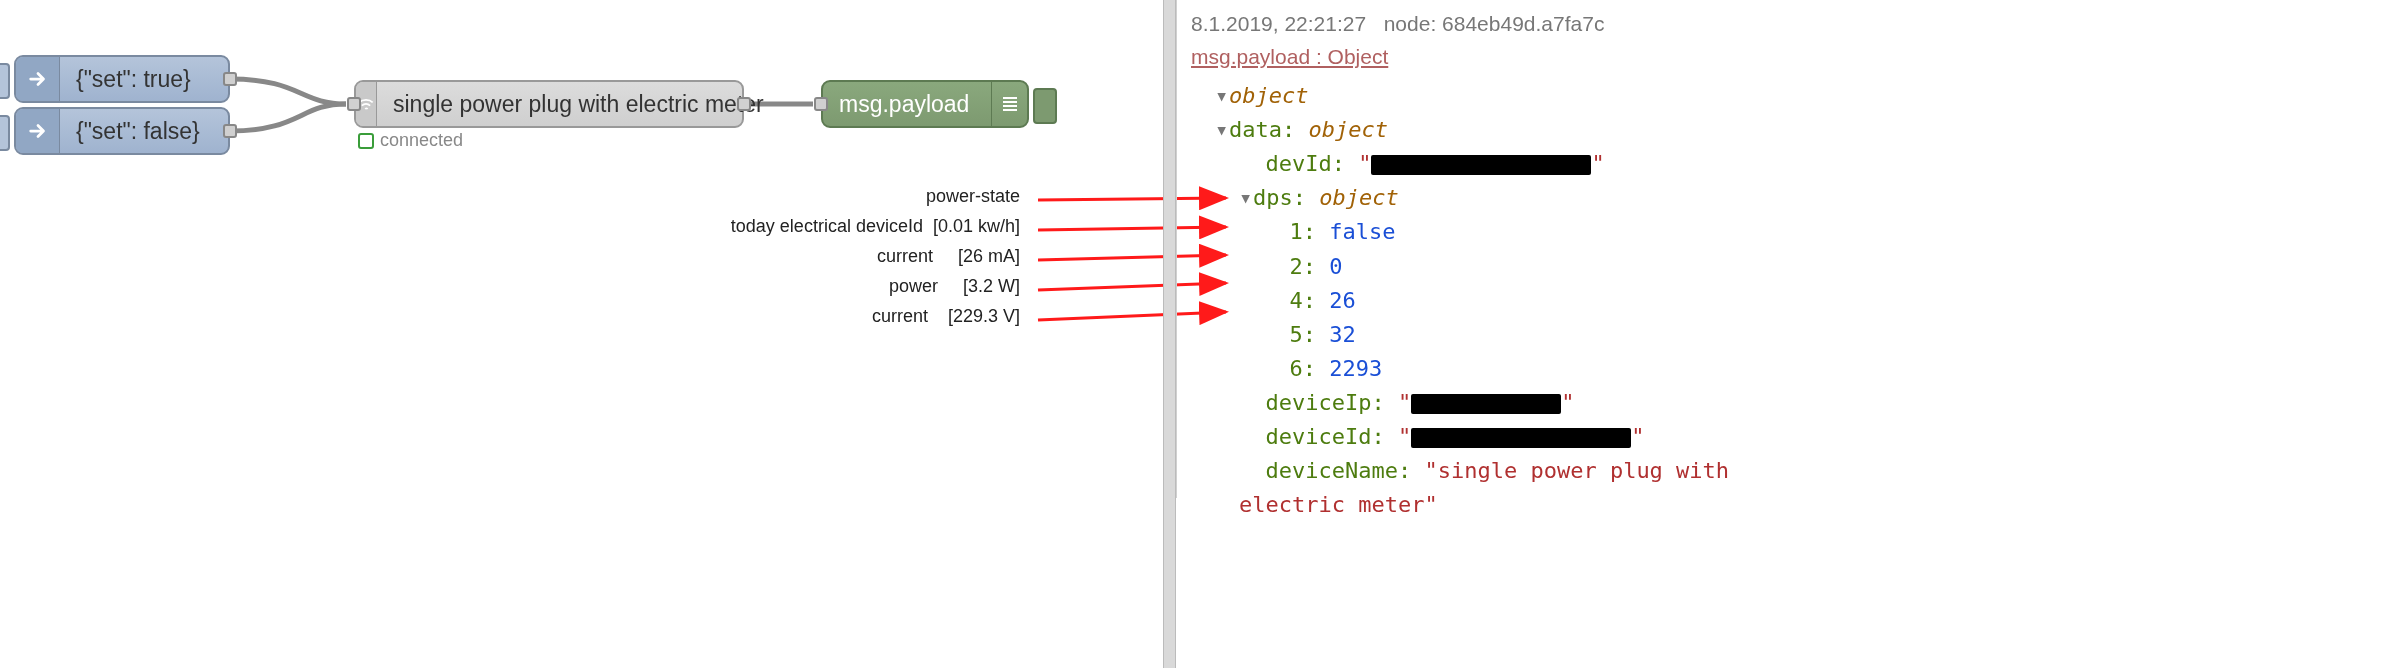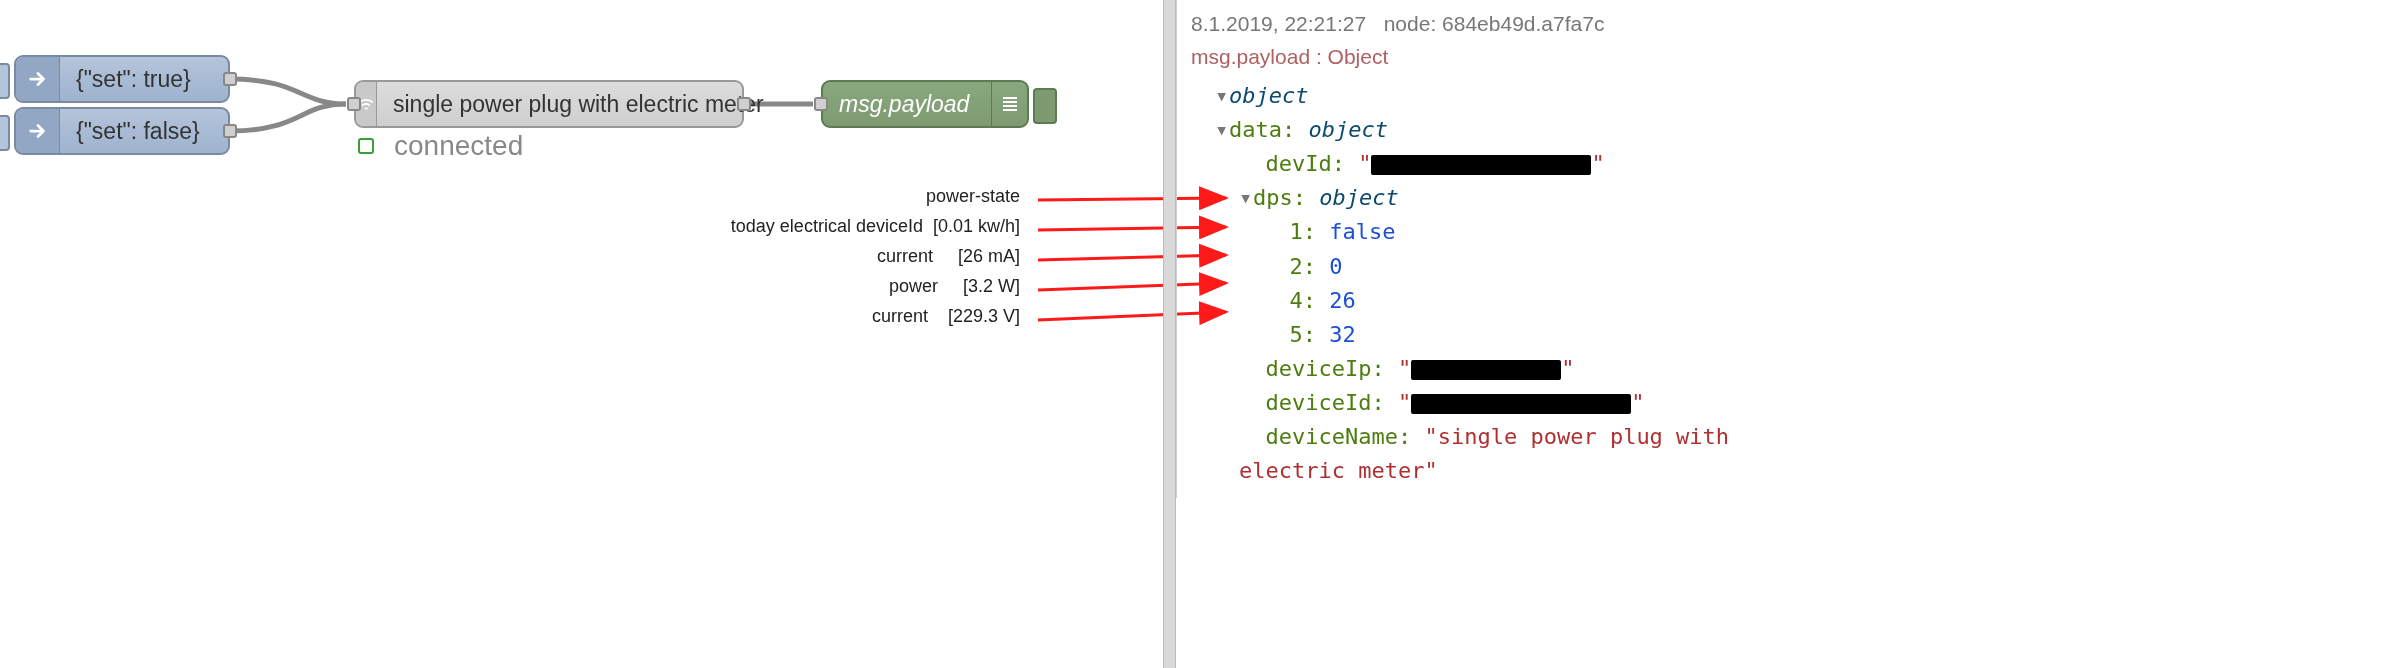--- a/index.html
+++ b/index.html
@@ -71,22 +71,22 @@
     width:40px;height:100%;
     background:#c9c9c9;
     border-right:1px solid #999;
     display:flex;align-items:center;justify-content:center;
     border-top-left-radius:7px;border-bottom-left-radius:7px;
   }
   .device .icon-part svg{width:20px;height:20px;stroke:#fff;fill:none;}
   .device-status {
     position:absolute;
     left: 358px; top: 130px;
-    font-size:28px; color:#888;
-    display:flex;align-items:center;gap:20px;
+    font-size:18px; color:#888;
+    display:flex;align-items:center;gap:6px;
   }
   .device-status .sq {
     width:16px;height:16px;border:2px solid #3a9d3a;border-radius:3px;
     background:#fff;
   }
 
   
   .debug {
     background: linear-gradient(#8aa87d,#7d9a70);
     border-color:#5d7a52;
@@ -164,26 +164,27 @@
     border-right:1px solid #bbb;
   }
   .debug-header {
     color:#777; font-size:21px;
     font-family: -apple-system, Helvetica, Arial, sans-serif;
   }
   .debug-topic {
     color:#b06060; font-size:21px;
     font-family: -apple-system, Helvetica, Arial, sans-serif;
     margin-bottom:6px;
+    text-decoration:underline;
   }
   .tree { padding-left:0; }
   .tree-row { white-space:nowrap; }
   .caret { color:#777; display:inline-block; width:14px; }
   .key { color:#4d7c0f; }
-  .type { color:#0c4a6e; font-style:italic; }
+  .type { color:#a16207; font-style:italic; }
   .num { color:#1a4fd6; }
   .bool { color:#1a4fd6; }
   .str { color:#b03030; }
   .redact {
     display:inline-block;
     background:#000;
     height:20px;
     vertical-align:middle;
     border-radius:2px;
   }
@@ -232,21 +233,21 @@
         </svg>
     </div>
     <div class="label"><span>single power plug with electric meter</span></div>
     <div class="port out"></div>
   </div>
   <div class="device-status">
     <span class="sq"></span>
     <span>connected</span>
   </div>
 
-  <div class="node debug" style="left:821px; top:80px;font-style:italic;">
+  <div class="node debug" style="left:821px; top:80px;">
     <div class="port in"></div>
     <div class="label" style="flex:1;"><span>msg.payload</span></div>
     <div class="bars">
       <span></span>
         <span></span>
         <span></span>
         <span></span>
     </div>
     <div class="tab-btn"></div>
   </div>
@@ -312,20 +313,23 @@
     </div>
     <div class="tree-row ind3">
       &nbsp;&nbsp;<span class="key">2:</span> <span class="num">0</span>
     </div>
     <div class="tree-row ind3">
       &nbsp;&nbsp;<span class="key">4:</span> <span class="num">26</span>
     </div>
     <div class="tree-row ind3">
       &nbsp;&nbsp;<span class="key">5:</span> <span class="num">32</span>
     </div>
+    <div class="tree-row ind3">
+      &nbsp;&nbsp;<span class="key">6:</span> <span class="num">2293</span>
+    </div>
     <div class="tree-row ind2">
       &nbsp;&nbsp;<span class="key">deviceIp:</span> <span class="str">"<span class="redact" style="width:150px;"></span>"</span>
     </div>
     <div class="tree-row ind2">
       &nbsp;&nbsp;<span class="key">deviceId:</span> <span class="str">"<span class="redact" style="width:220px;"></span>"</span>
     </div>
     <div class="tree-row ind2" style="white-space:normal;">
       &nbsp;&nbsp;<span class="key">deviceName:</span> <span class="str">"single power plug with electric meter"</span>
     </div>
   </div>

